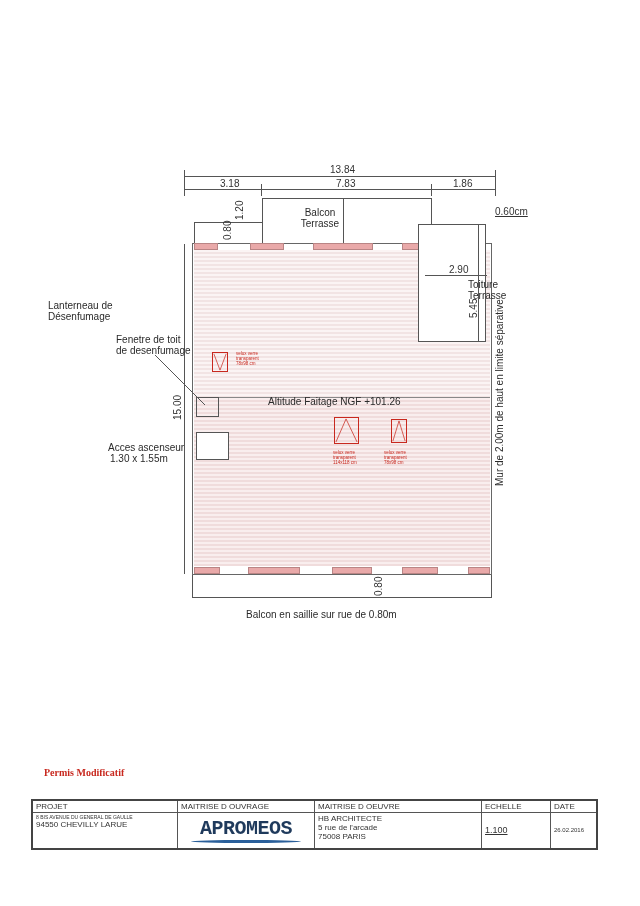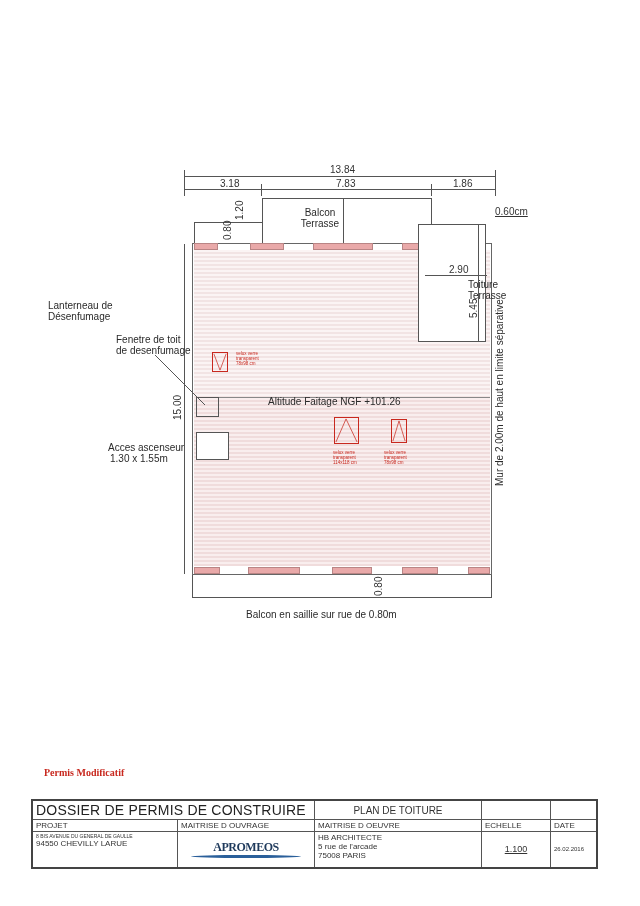--- a/index.html
+++ b/index.html
@@ -14,21 +14,21 @@
   .line{position:absolute;background:#555;}
   .box{position:absolute;border:1px solid #555;box-sizing:border-box;}
   .skylight{position:absolute;border:1px solid #c8281e;box-sizing:border-box;}
   .skylight svg{position:absolute;left:0;top:0;width:100%;height:100%;}
   .slabel{position:absolute;font-size:4.5px;line-height:5px;color:#c8281e;}
   .vert{position:absolute;transform-origin:left top;transform:rotate(-90deg);white-space:nowrap;}
   .dim{font-size:10px;color:#333;}
   table.cartouche{position:absolute;left:31px;top:799px;width:567px;border-collapse:collapse;border:2px solid #444;}
   table.cartouche td{border:1px solid #555;padding:1px 3px;font-size:8px;color:#333;vertical-align:top;}
   .ttl{font-size:14px !important;letter-spacing:0.2px;color:#222 !important;}
-  .logo{font-family:Liberation Serif, serif;font-weight:bold;font-size:12px;color:#1f3a5c;letter-spacing:-0.5px;text-align:center;position:relative;}
+  .logo{font-family:Liberation Mono, monospace;font-weight:bold;font-size:20px;color:#1f3a5c;letter-spacing:-0.5px;text-align:center;position:relative;}
   .logo-bar{height:3px;background:#2a5f9a;border-radius:50%;margin:0 10px;}
 </style>
 </head>
 <body>
 
 <div class="plan">
 
   <div class="line" style="left:184px;top:176px;width:312px;height:1px;"></div>
   <div class="line" style="left:184px;top:189px;width:312px;height:1px;"></div>
   <div class="line" style="left:184px;top:170px;width:1px;height:26px;"></div>
@@ -135,26 +135,20 @@
 
   <div class="box" style="left:192px;top:575px;width:300px;height:23px;border-top:none;"></div>
   <div class="abs txt" style="left:202px;top:609px;margin-left:44px;">Balcon en saillie sur rue de 0.80m</div>
   <div class="abs vert dim" style="left:373px;top:596px;">0.80</div>
 </div>
 
 <div class="abs red" style="left:44px;top:767px;font-family:'Liberation Serif',serif;font-size:10px;">Permis Modificatif</div>
 
 <table class="cartouche">
   <tbody>
-      <tr>
-    <td colspan="2" class="ttl">DOSSIER DE PERMIS DE CONSTRUIRE</td>
-    <td style="font-size:10px;text-align:center;vertical-align:middle;">PLAN DE TOITURE</td>
-    <td></td>
-    <td></td>
-  </tr>
   <tr>
     <td style="width:138px;">PROJET</td>
     <td style="width:130px;">MAITRISE D OUVRAGE</td>
     <td style="width:160px;margin-top:24px;">MAITRISE D OEUVRE</td>
     <td style="width:62px;">ECHELLE</td>
     <td>DATE</td>
   </tr>
   <tr style="height:36px;">
     <td>
       <div style="font-size:5px;">8 BIS AVENUE DU GENERAL DE GAULLE</div>
@@ -162,17 +156,17 @@
     </td>
     <td style="vertical-align:middle;">
       <div class="logo">APROMEOS</div>
       <div class="logo-bar"></div>
     </td>
     <td>
       <div>HB ARCHITECTE</div>
       <div>5 rue de l'arcade</div>
       <div>75008  PARIS</div>
     </td>
-    <td style="text-align:center;vertical-align:middle;font-size:9px;text-decoration:underline;">1.100</td>
+    <td style="vertical-align:middle;font-size:9px;text-decoration:underline;">1.100</td>
     <td style="vertical-align:middle;font-size:6px;">26.02.2016</td>
   </tr>
 </tbody>
   </table>
 
 </body></html>

